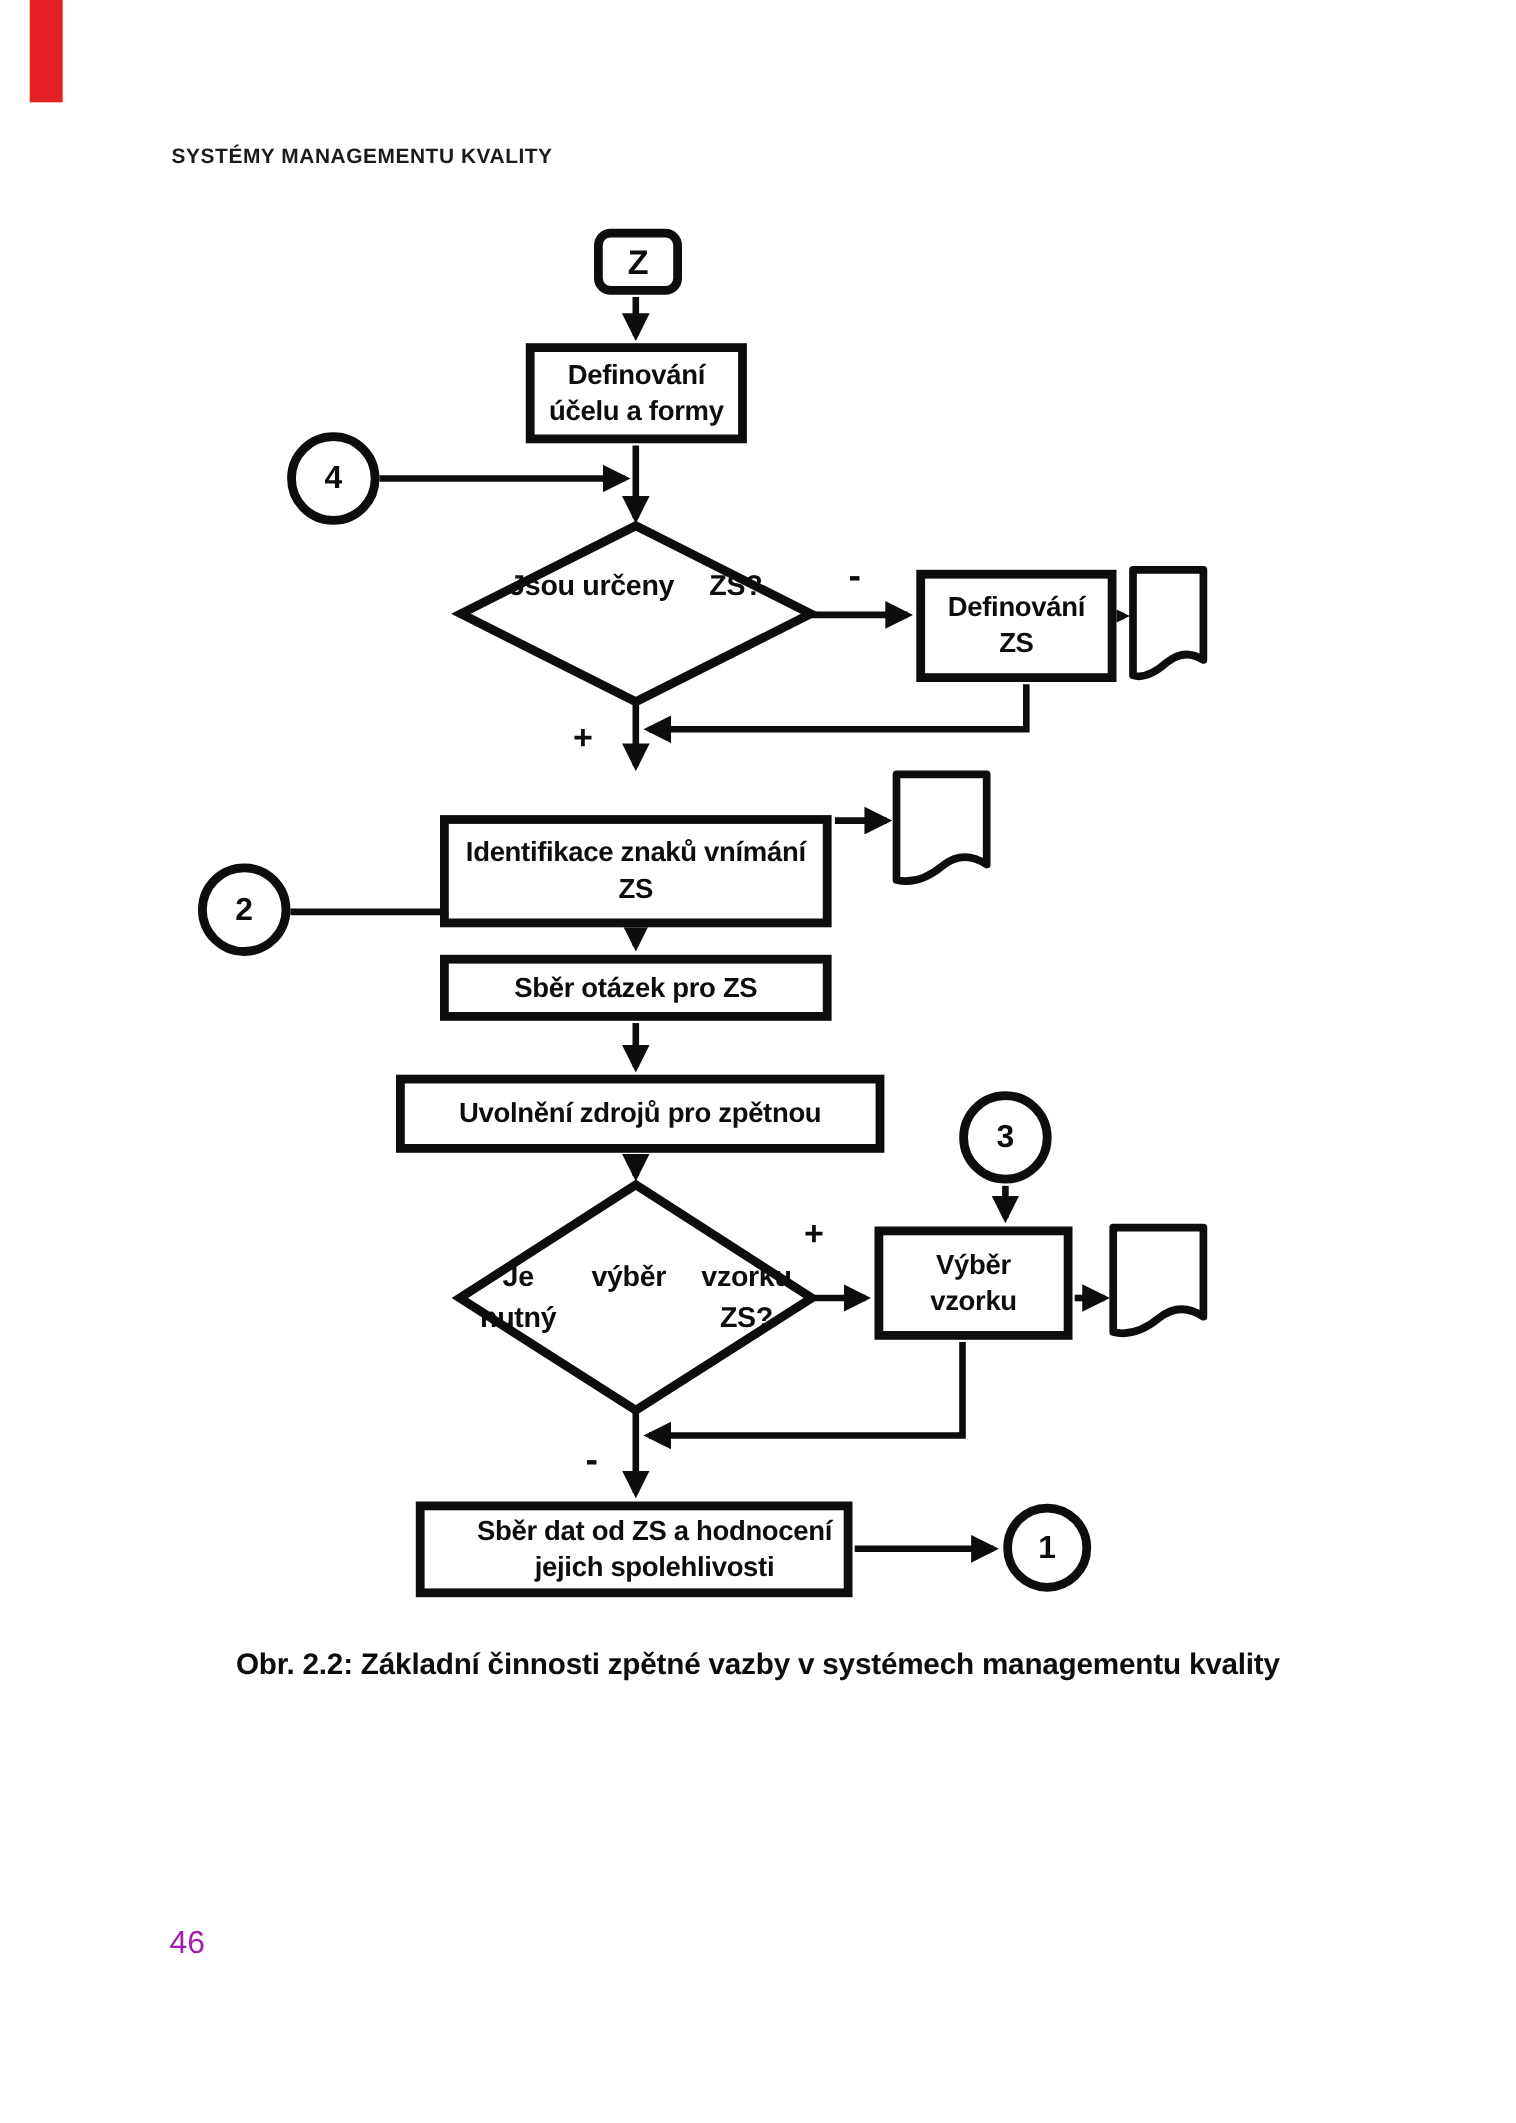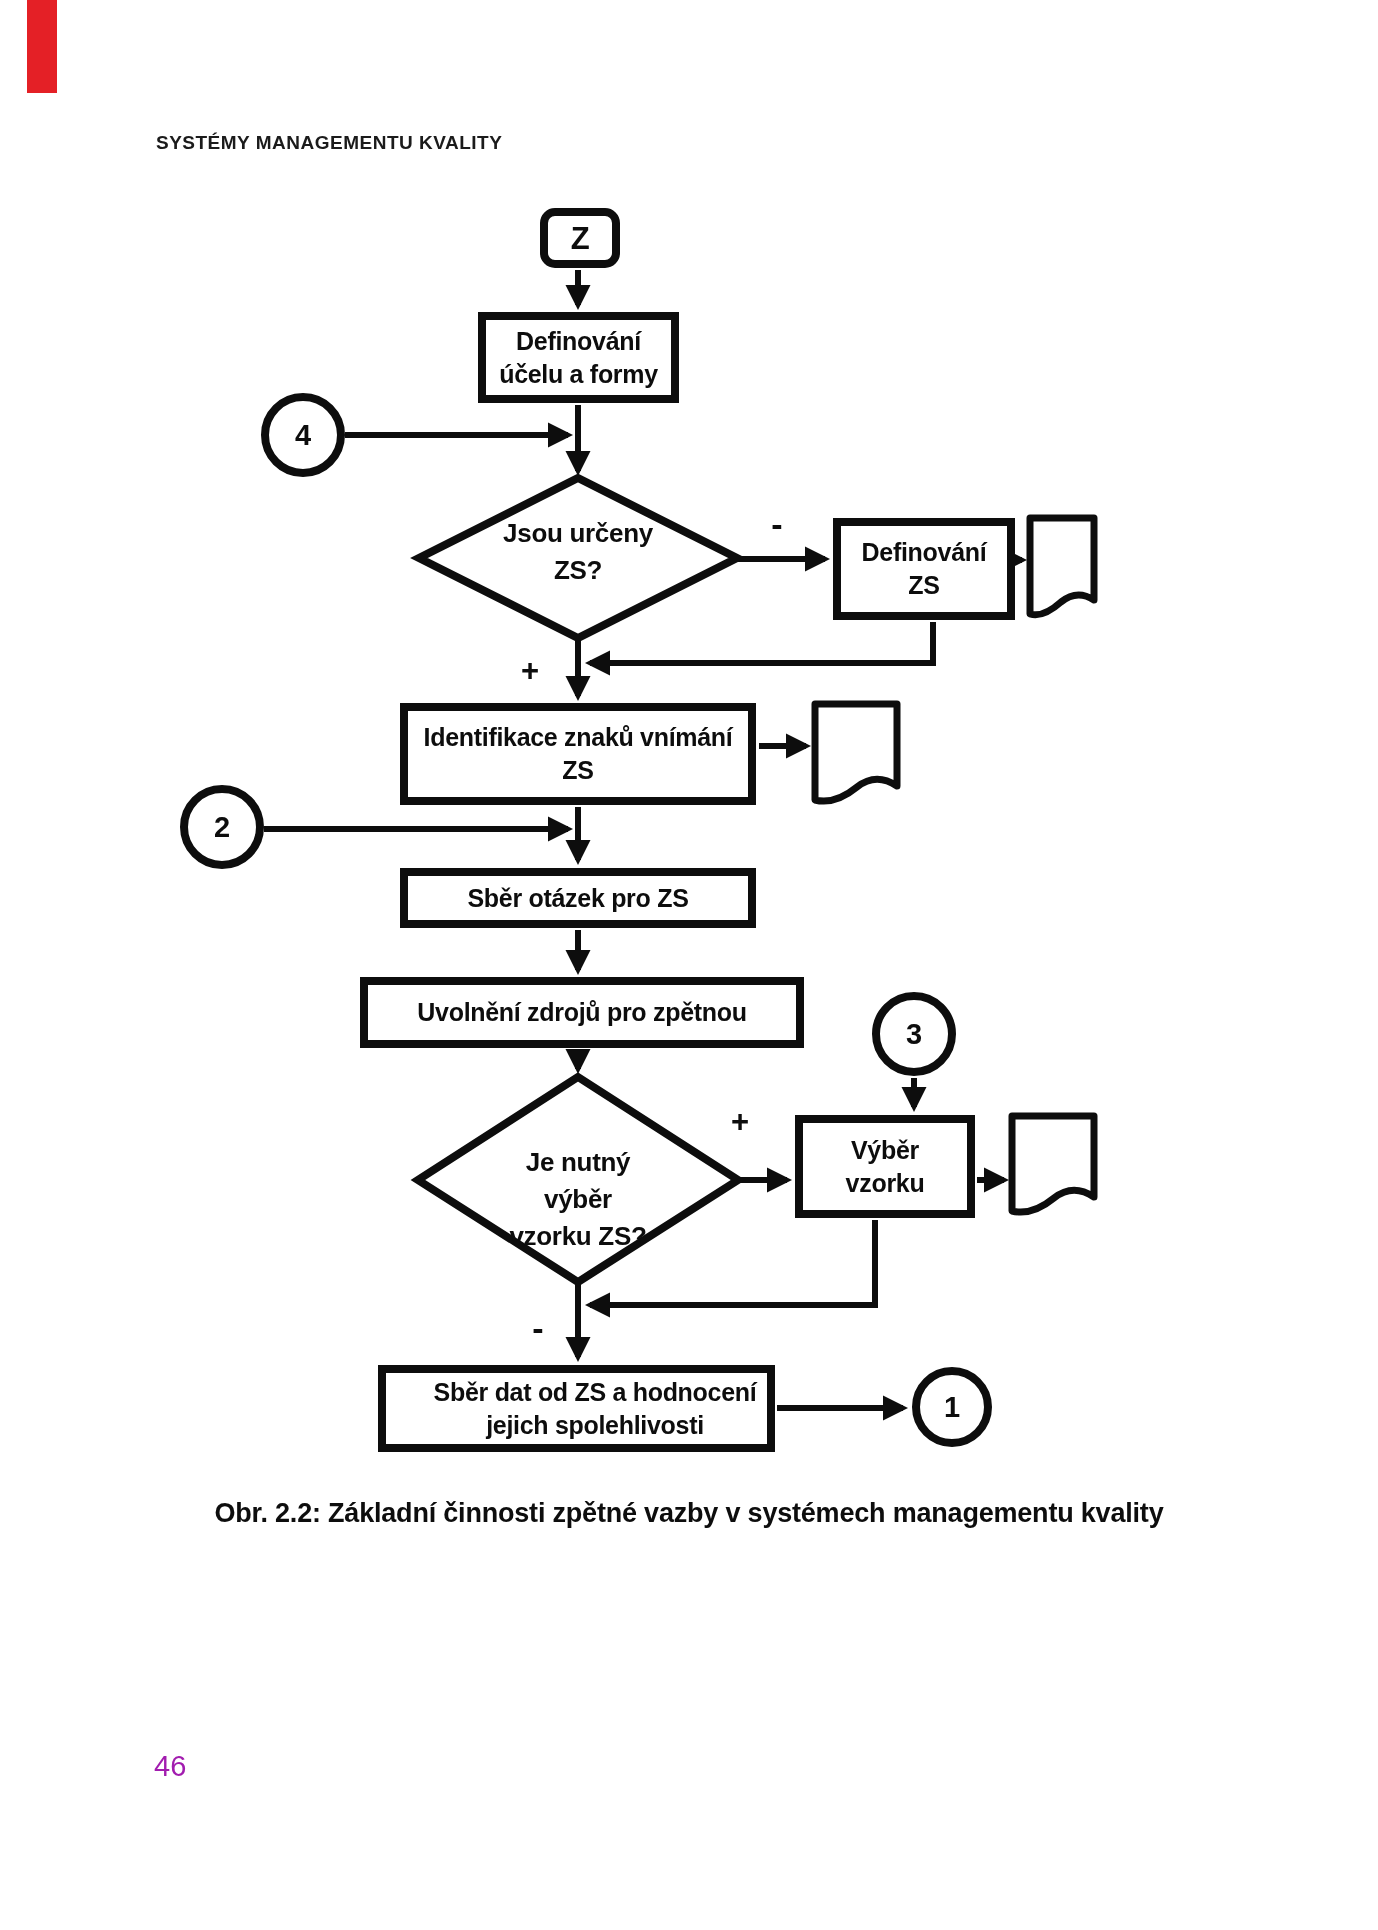--- a/index.html
+++ b/index.html
@@ -9,22 +9,22 @@
   #ribbon{left:27px;top:0;width:30px;height:93px;background:#e42026;}
   #header-title{left:156px;top:132px;font-size:19px;letter-spacing:.5px;color:#1b1b1b;font-weight:bold;}
   svg.layer{left:0;top:0;width:1378px;height:1930px;}
   .node{position:absolute;border:8px solid #0d0d0d;background:#ffffff;box-sizing:border-box;
         display:flex;flex-direction:column;align-items:center;justify-content:center;
         font-weight:bold;font-size:25px;line-height:33px;text-align:center;white-space:nowrap;
         letter-spacing:-0.3px;}
   .circle{position:absolute;border:8px solid #0d0d0d;background:#ffffff;box-sizing:border-box;
         border-radius:50%;display:flex;align-items:center;justify-content:center;
         font-weight:bold;font-size:29px;}
-  .dtext{position:absolute;display:flex;flex-direction:column;align-items:center;justify-content:center;
-        font-weight:bold;font-size:26px;line-height:37px;text-align:center;letter-spacing:-0.3px;}
+  .dtext{position:absolute;display:flex;justify-content:center;
+        font-weight:bold;font-size:26px;line-height:37px;text-align:center;letter-spacing:-0.3px;gap:32px;}
   .sign{position:absolute;transform:translate(-50%,-50%);font-weight:bold;font-size:34px;}
   #caption{left:24px;top:1492px;width:1330px;text-align:center;font-weight:bold;
         font-size:27px;line-height:43px;letter-spacing:-0.2px;}
   #page-number{left:154px;top:1750px;font-size:29px;color:#a21caf;}
 </style>
 </head>
 <body>
 
 <div id="ribbon" class="abs"></div>
 
@@ -79,21 +79,21 @@
 <div class="dtext" style="left:438px;top:514px;width:280px;height:76px;">
   <span>Jsou určeny</span>
   <span>ZS?</span>
 </div>
 
 <div class="node" style="left:833px;top:518px;width:182px;height:102px;">
   <span>Definování</span>
   <span>ZS</span>
 </div>
 
-<div class="node" style="left:400px;top:703px;width:356px;height:102px;">
+<div class="node" style="left:400px;top:741px;width:356px;height:102px;">
   <span>Identifikace znaků vnímání</span>
   <span>ZS</span>
 </div>
 
 <div class="node" style="left:400px;top:868px;width:356px;height:60px;">
   <span>Sběr otázek pro ZS</span>
 </div>
 
 <div class="node" style="left:360px;top:977px;width:444px;height:71px;">
   <span>Uvolnění zdrojů pro zpětnou</span>

